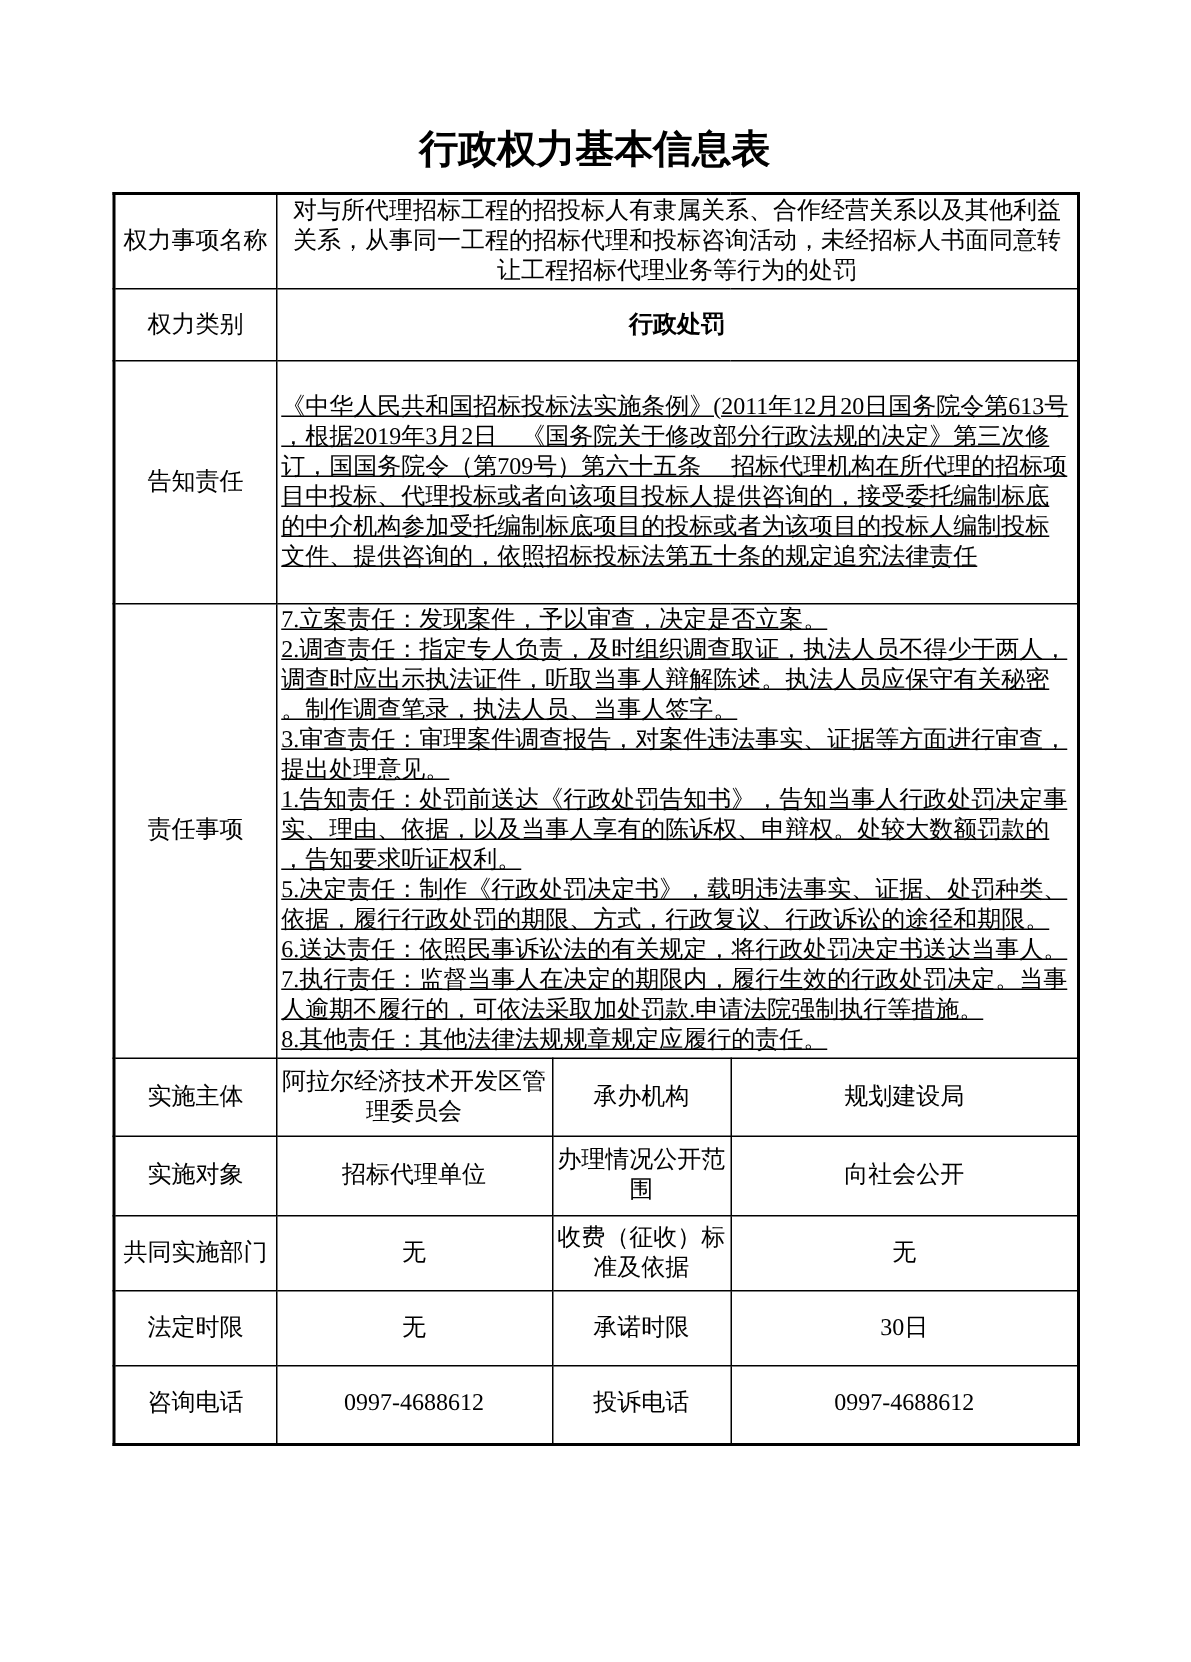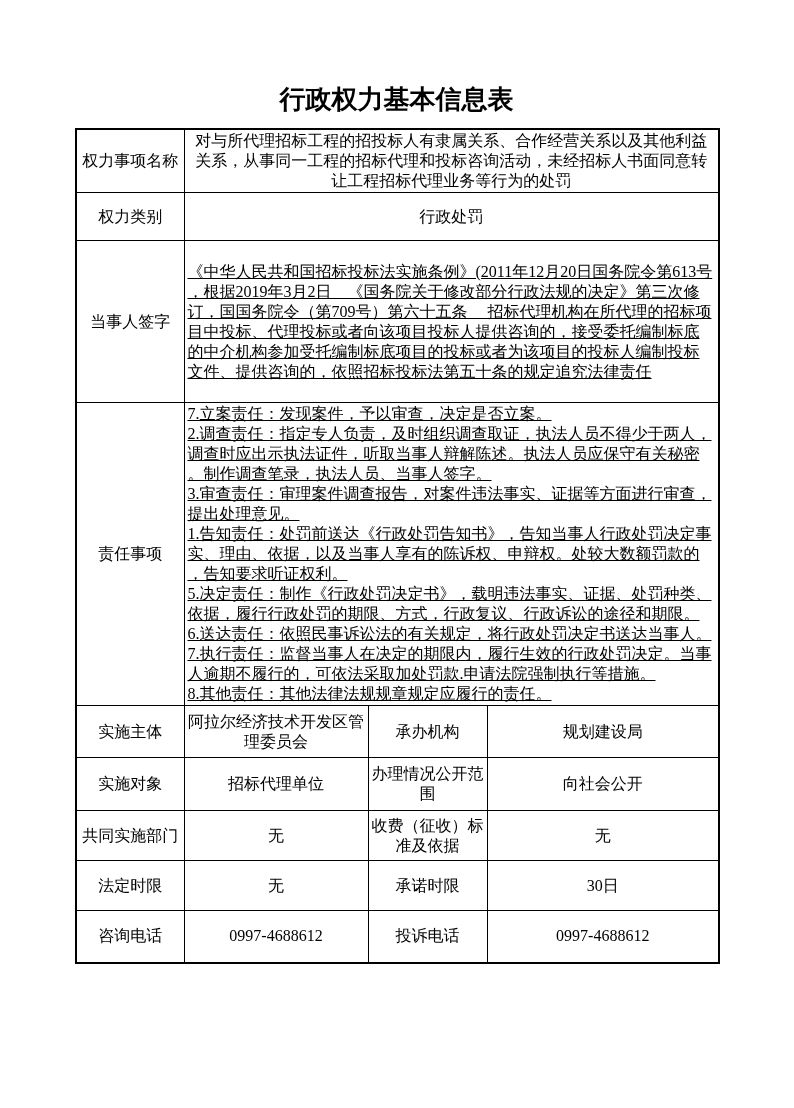--- a/index.html
+++ b/index.html
@@ -45,20 +45,21 @@
     overflow: hidden;
     word-break: break-all;
     line-break: anywhere;
   }
   td.label-cell {
     text-align: center;
     padding: 1px 2px;
   }
   td.center-value {
     text-align: center;
+    font-weight: bold;
   }
   td.wide-value {
     text-align: left;
     text-decoration: underline;
   }
   td.row1-value {
     text-align: center;
     line-height: 19px;
     padding: 2px 3px;
   }
@@ -100,21 +101,21 @@
         <td class="label-cell">权力事项名称</td>
         <td class="row1-value" colspan="3">对与所代理招标工程的招投标人有隶属关系、合作经营关系以及其他利益关系，从事同一工程的招标代理和投标咨询活动，未经招标人书面同意转让工程招标代理业务等行为的处罚</td>
       </tr>
 
       <tr style="height:48px">
         <td class="label-cell">权力类别</td>
         <td class="center-value" colspan="3">行政处罚</td>
       </tr>
 
       <tr style="height:162px">
-        <td class="label-cell">当事人签字</td>
+        <td class="label-cell">告知责任</td>
         <td class="wide-value basis-value" colspan="3">《中华人民共和国招标投标法实施条例》(2011年12月20日国务院令第613号，根据2019年3月2日　《国务院关于修改部分行政法规的决定》第三次修订，国国务院令（第709号）第六十五条　 招标代理机构在所代理的招标项目中投标、代理投标或者向该项目投标人提供咨询的，接受委托编制标底的中介机构参加受托编制标底项目的投标或者为该项目的投标人编制投标文件、提供咨询的，依照招标投标法第五十条的规定追究法律责任</td>
       </tr>
 
       <tr style="height:300px">
         <td class="label-cell">责任事项</td>
         <td class="wide-value resp-value" colspan="3">
           <div class="resp-item">7.立案责任：发现案件，予以审查，决定是否立案。</div>
           <div class="resp-item">2.调查责任：指定专人负责，及时组织调查取证，执法人员不得少于两人，调查时应出示执法证件，听取当事人辩解陈述。执法人员应保守有关秘密。制作调查笔录，执法人员、当事人签字。</div>
           <div class="resp-item">3.审查责任：审理案件调查报告，对案件违法事实、证据等方面进行审查，提出处理意见。</div>
           <div class="resp-item">1.告知责任：处罚前送达《行政处罚告知书》，告知当事人行政处罚决定事实、理由、依据，以及当事人享有的陈诉权、申辩权。处较大数额罚款的，告知要求听证权利。</div>

